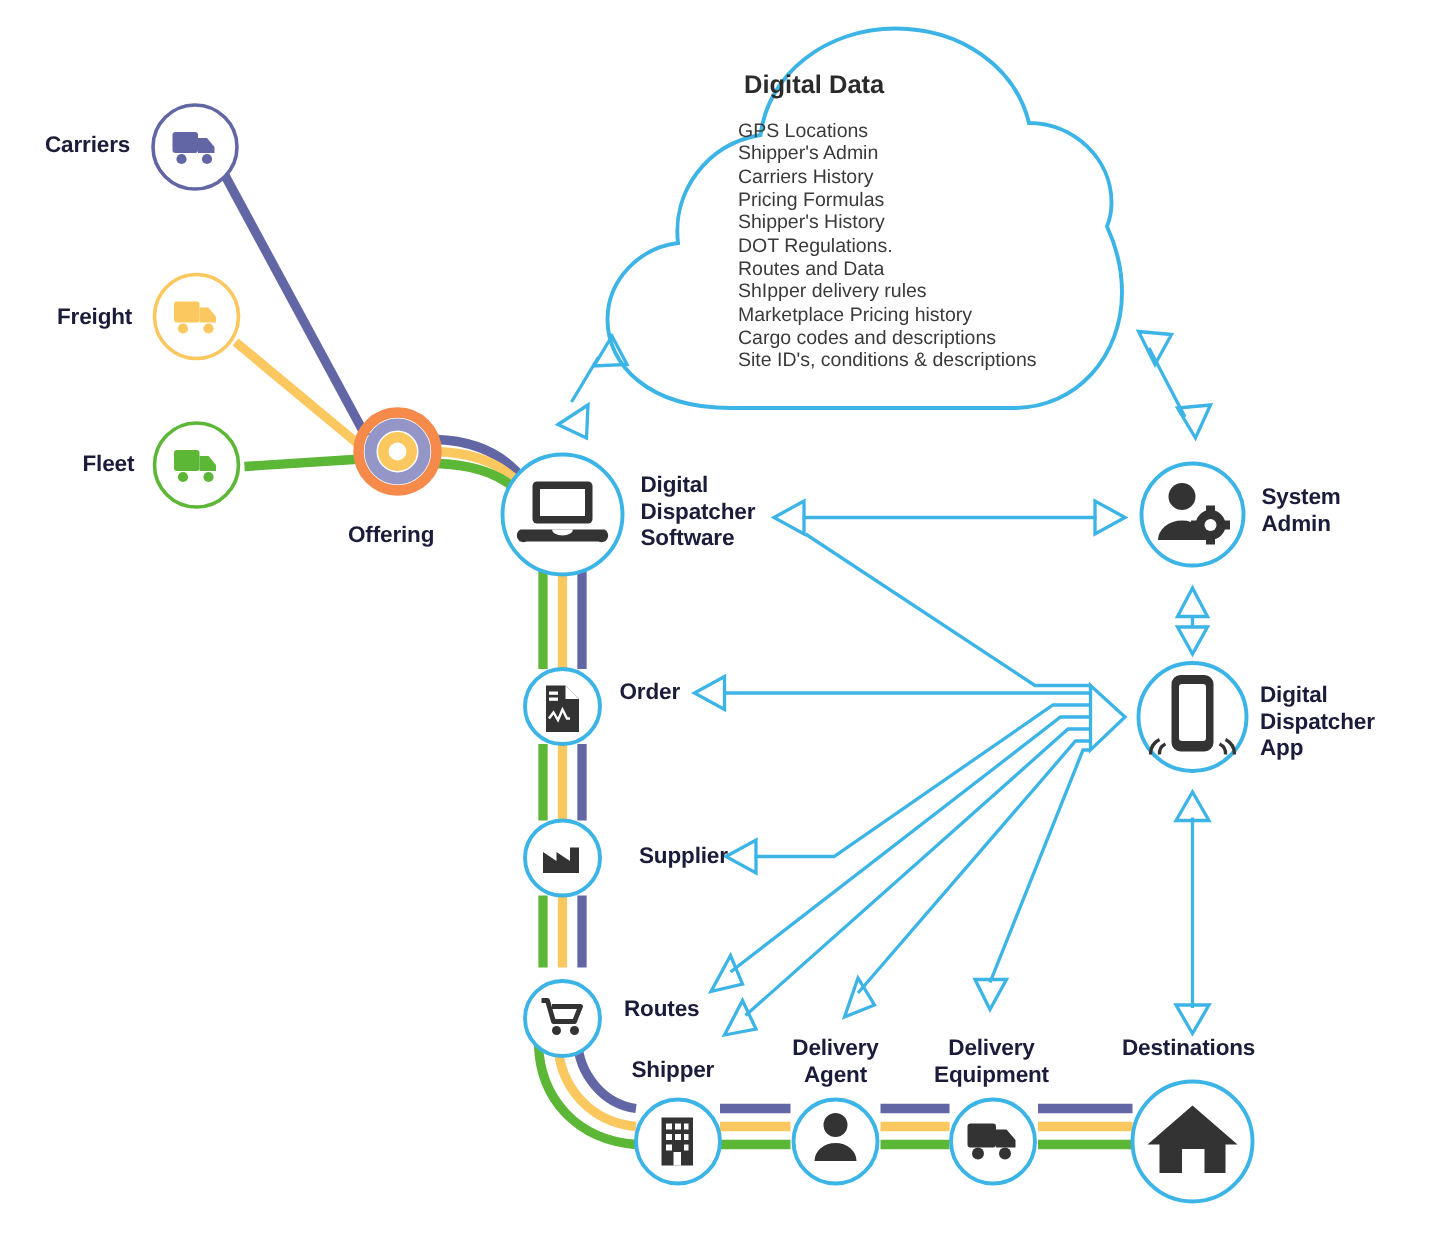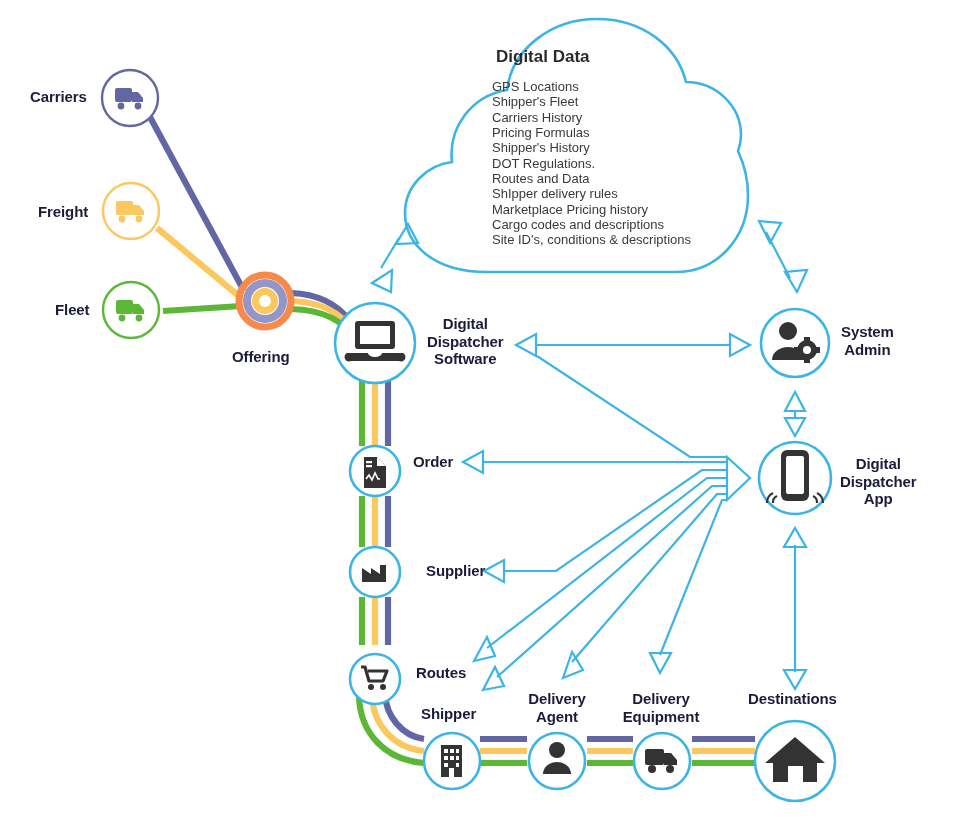--- a/index.html
+++ b/index.html
@@ -1,21 +1,21 @@
 <!DOCTYPE html>
 <html><head>
 <meta charset="utf-8">
 <style>
   html,body{margin:0;padding:0;background:#ffffff;}
   body{width:960px;height:826px;overflow:hidden;
        font-family:"Liberation Sans","DejaVu Sans",sans-serif;}
   #stage{position:relative;width:960px;height:826px;}
   #stage svg{position:absolute;left:0;top:0;}
   .nodelabel{position:absolute;font-weight:bold;color:#1b1b3a;line-height:1.18;
-             white-space:pre-line;font-size:15px;letter-spacing:-.1px;text-align:center;}
+             white-space:pre-line;font-size:15px;letter-spacing:-.1px;}
   .cloudtitle{position:absolute;font-weight:bold;color:#2b2b2b;font-size:17px;}
   .cloudlist{position:absolute;color:#3a3a3a;font-size:13px;line-height:15.35px;}
   .cloudlist div{white-space:nowrap;}
 </style>
 </head>
 <body>
 
 <div id="stage">
 
 <svg width="960" height="826" viewBox="0 0 960 826">
@@ -279,21 +279,21 @@
         <path d="M817 493 a11 11 0 0 1 6 10"></path>
       </g>
     </g>
   </g>
 
 </svg>
 
 <div class="cloudtitle" style="left:496px;top:47px;">Digital Data</div>
 <div class="cloudlist" style="left:492px;top:79px;">
   <div>GPS Locations</div>
-  <div>Shipper's Fleet</div>
+  <div>Shipper's Admin</div>
   <div>Carriers History</div>
   <div>Pricing Formulas</div>
   <div>Shipper's History</div>
   <div>DOT Regulations.</div>
   <div>Routes and Data</div>
   <div>ShIpper delivery rules</div>
   <div>Marketplace Pricing history</div>
   <div>Cargo codes and descriptions</div>
   <div>Site ID's, conditions &amp; descriptions</div>
 </div>

